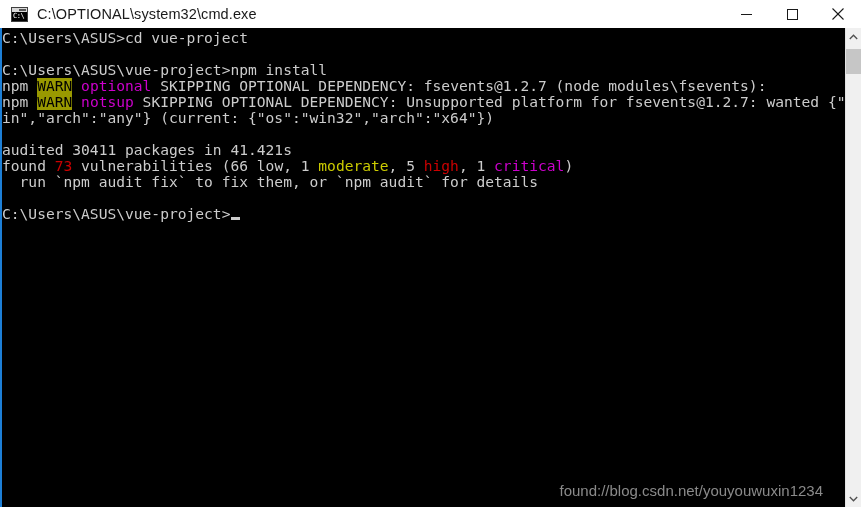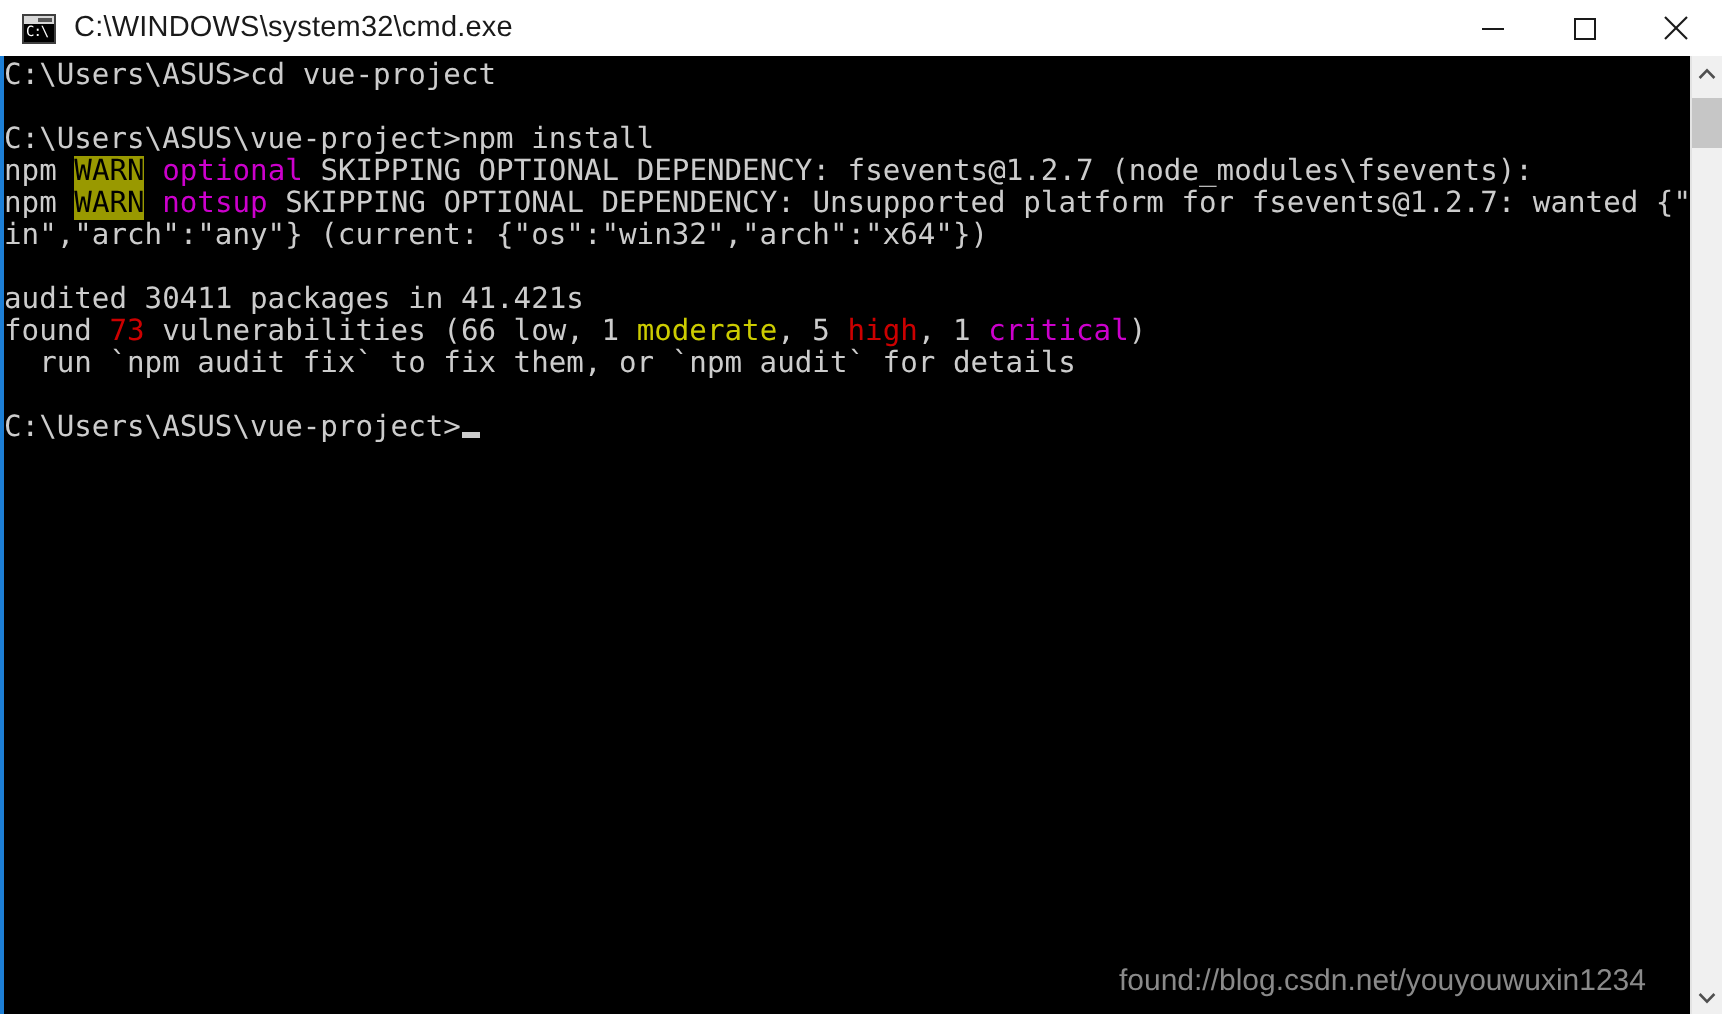--- a/index.html
+++ b/index.html
@@ -203,21 +203,21 @@
 <body>
 
 <div id="window">
 
   <div id="titlebar">
     <div id="title-left">
       <div id="cmd-icon">
         <div class="bar"></div>
         <div class="glyph">C:\</div>
       </div>
-      <div id="title-text">C:\WINDOWS\system32\cmd.exe</div>
+      <div id="title-text">C:\OPTIONAL\system32\cmd.exe</div>
     </div>
     <div id="win-controls">
       <div class="win-btn">
         <svg width="11" height="11" viewBox="0 0 11 11" aria-hidden="true">
           <line x1="0" y1="5.5" x2="11" y2="5.5" stroke="#1a1a1a" stroke-width="1"></line>
         </svg>
       </div>
       <div class="win-btn">
         <svg width="11" height="11" viewBox="0 0 11 11" aria-hidden="true">
           <rect x="0.5" y="0.5" width="10" height="10" fill="none" stroke="#1a1a1a" stroke-width="1"></rect>

